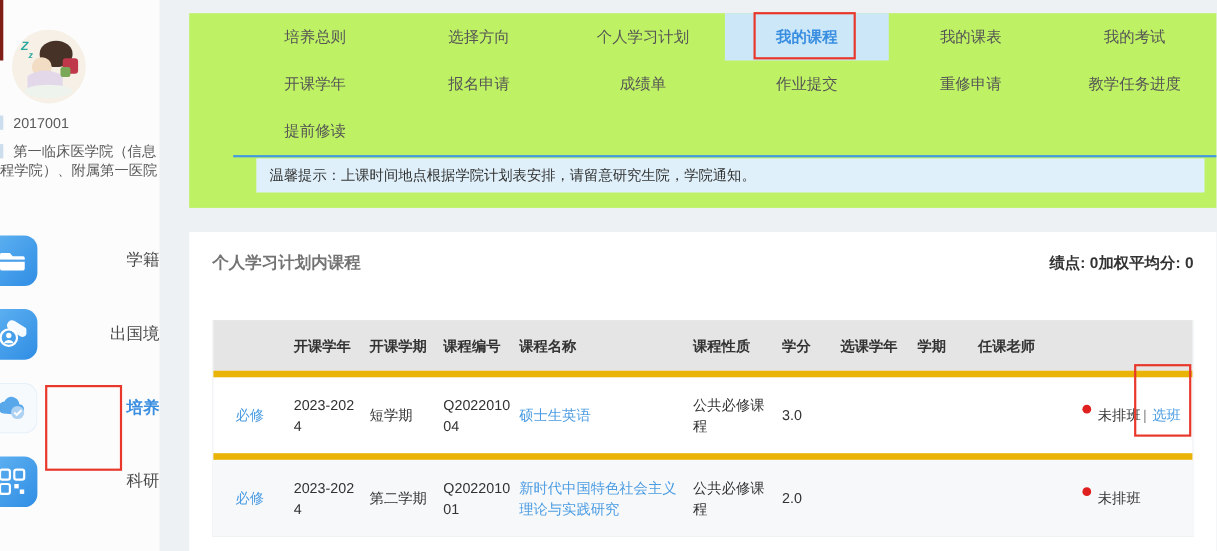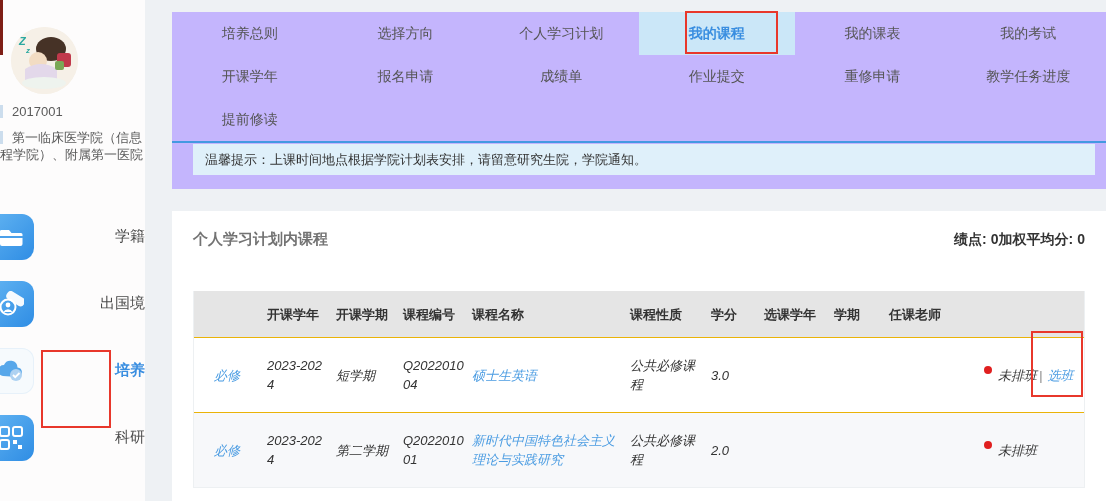--- a/index.html
+++ b/index.html
@@ -20,38 +20,38 @@
   .info-item .t2 { margin-left:0; }
   .side-menu { margin-top:40px; }
   .menu-item { position:relative; height:67px; display:flex; align-items:center; cursor:pointer;justify-content:space-between; }
   .menu-icon { position:relative; left:-12px; width:46px; height:46px; border-radius:12px;
     flex:0 0 46px; display:flex; align-items:center; justify-content:center; }
   .icon-blue { background:linear-gradient(135deg,#62b4f2,#2f8de4); }
   .icon-light { background:#f6fafd; box-shadow:0 0 0 1px #e7f1fa inset; }
   .menu-label { margin-left:21px; font-size:15px; color:#4a4a4a; }
   .menu-item.active .menu-label { color:#3a8ee0; font-weight:bold; }
   
-  .card1 { position:absolute; left:172px; top:12px; width:934px; height:177px; background:#c4b5fd; }
+  .card1 { position:absolute; left:172px; top:12px; width:934px; height:177px; background:#bef264;padding-left:40px; }
   .tabs-grid { display:grid; grid-template-columns:repeat(6,1fr);
     border-bottom:2px solid #4399e1; padding-bottom:0; }
   .tab-cell { height:43px; display:flex; align-items:center; justify-content:center;
     font-size:14px; color:#555; cursor:pointer; }
   .tab-cell.active { background:#cbe7f8; color:#3a8ee0; font-weight:bold; }
   .notice { margin:1px 11px 0 21px; height:31px; background:#dff0fa;
     display:flex; align-items:center; padding-left:12px; font-size:13px; color:#333; }
   .card2 { position:absolute; left:172px; top:211px; width:934px; height:290px; background:#fff; }
   .section-head { padding:19px 21px 0 21px; display:flex; align-items:center; justify-content:space-between; }
   .section-title { font-size:15px; font-weight:bold; color:#737373; }
   .section-stats { font-size:14px; font-weight:bold; color:#333; display:flex; }
   .stat i { font-style:normal; margin-left:4px; }
   
   .ctable { margin:42px 21px 0 21px; border:1px solid #edf0f2; border-top:none; }
   .trow { display:flex; align-items:center; padding-left:20px; }
   .thead { background:#e5e5e5; min-height:46px; font-weight:bold; }
-  .tbody-row { min-height:75px; border-top:1px solid #eab308;font-style:italic; }
+  .tbody-row { min-height:75px; border-top:6px solid #eab308; }
   .tbody-row.alt { background:#f7f8fa; }
   .cell { padding-right:8px; line-height:19px; }
   .c0{width:53px;} .c1{width:69px; word-break:break-all; padding-right:9px;}
   .c2{width:67px;} .c3{width:69px; word-break:break-all; padding-right:7px;}
   .c4{width:158px;} .c5{width:81px;} .c6{width:53px;} .c7{width:70px;}
   .c8{width:55px;} .c9{width:95px;} .c10{flex:1; display:flex; }
   .blue { color:#4b9ce2; cursor:pointer; }
   .dot { width:8px; height:8px; border-radius:50%; background:#e01f1f; margin-right:6px; flex:0 0 8px; }
   .pipe { color:#888; margin:0 5px 0 2px; }
   

